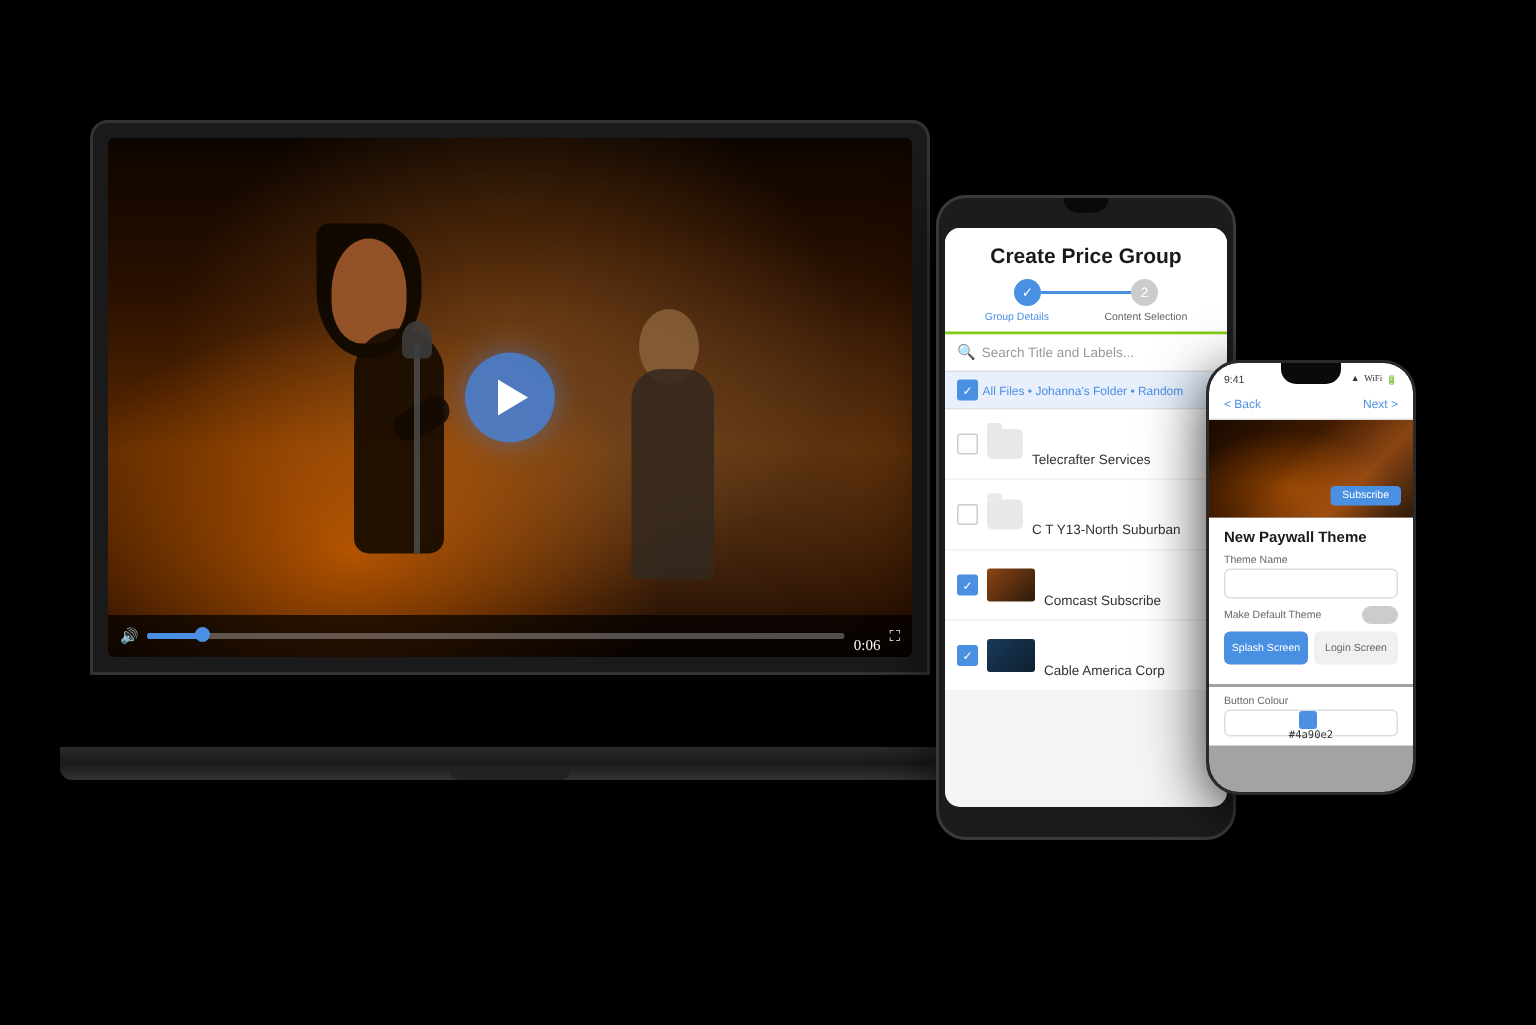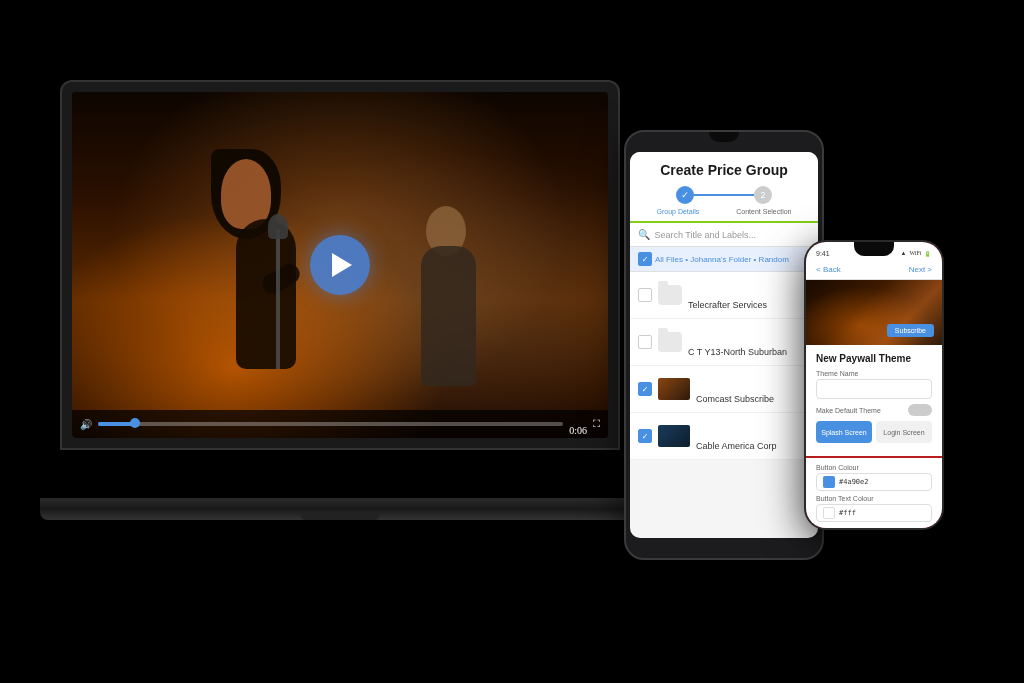--- a/index.html
+++ b/index.html
@@ -524,22 +524,22 @@
       border-radius: 0 0 10px 10px;
       z-index: 20;
     }
 
     .phone-screen {
       position: absolute;
       top: 0;
       left: 0;
       right: 0;
       bottom: 0;
-      background: #b91c1c;
-      border-radius: 4px;
+      background: #a3a3a3;
+      border-radius: 20px;
       overflow: hidden;
     }
 
     .phone-status-bar {
       background: white;
       height: 18px;
       display: flex;
       align-items: center;
       justify-content: space-between;
       padding: 0 10px;
@@ -702,20 +702,21 @@
       height: 18px;
       border: 1px solid #ddd;
       border-radius: 4px;
       background: white;
       display: flex;
       align-items: center;
       padding: 0 6px;
       font-size: 7px;
       color: #333;
       font-family: monospace;
+      flex-direction: column;
     }
 
     .color-swatch {
       width: 12px;
       height: 12px;
       border-radius: 2px;
       margin-right: 4px;
       flex-shrink: 0;
     }
   </style>
@@ -868,25 +869,18 @@
         </div>
       </div>
 
       <div class="phone-color-section">
         <div class="phone-form-label">Button Colour</div>
         <div class="phone-color-input">
           <div class="color-swatch" style="background:#4a90e2;"></div>
           <span>#4a90e2</span>
         </div>
 
-        <div style="margin-top:4px;">
-          <div class="phone-form-label">Button Text Colour</div>
-          <div class="phone-color-input">
-            <div class="color-swatch" style="background:#fff; border:1px solid #ddd;"></div>
-            <span>#fff</span>
-          </div>
-        </div>
       </div>
 
     </div>
   </div>
 
 </div>
 
 </body></html>

